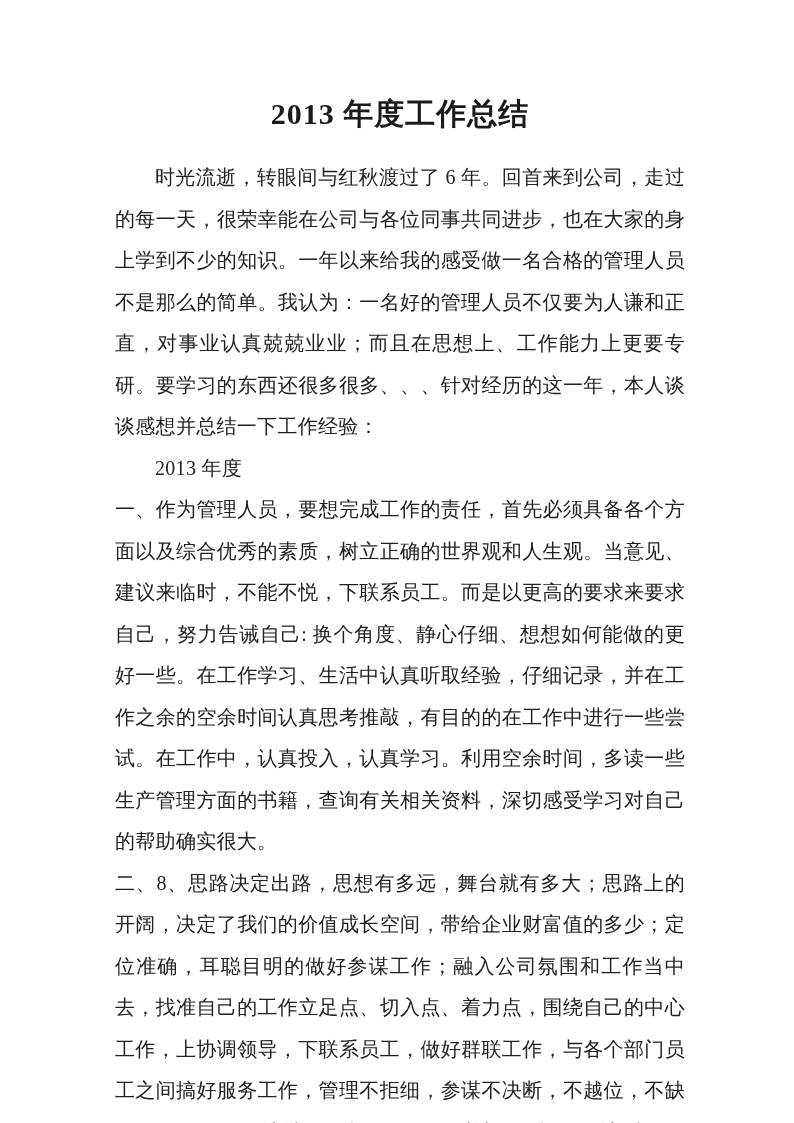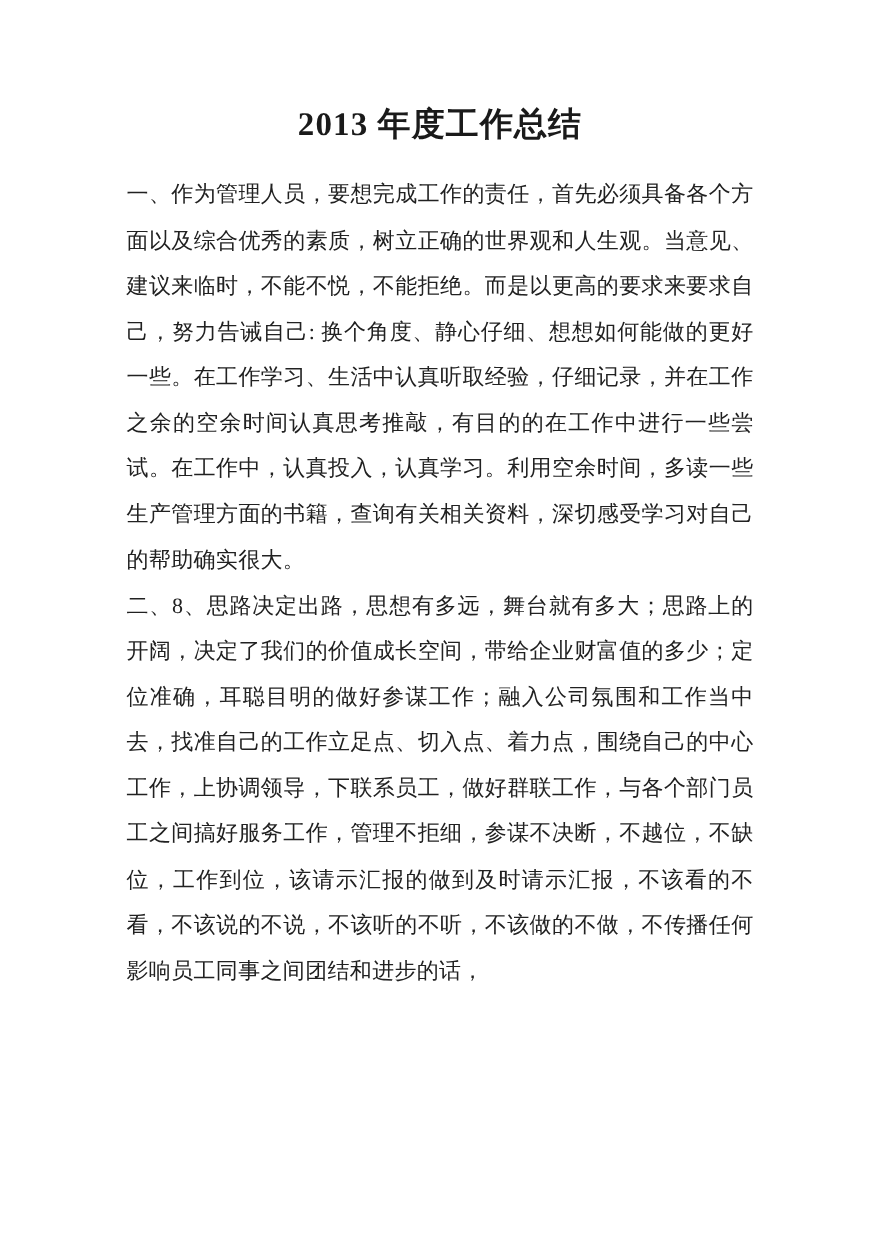--- a/index.html
+++ b/index.html
@@ -45,16 +45,18 @@
   .para.indent {
     text-indent: 2em;
   }
 </style>
 </head>
 <body>
 
 <div class="page">
   <h1 class="doc-title">2013 年度工作总结</h1>
   <div class="doc-body">
-      <p class="para">一、作为管理人员，要想完成工作的责任，首先必须具备各个方面以及综合优秀的素质，树立正确的世界观和人生观。当意见、建议来临时，不能不悦，不能拒绝。而是以更高的要求来要求自己，努力告诫自己: 换个角度、静心仔细、想想如何能做的更好一些。在工作学习、生活中认真听取经验，仔细记录，并在工作之余的空余时间认真思考推敲，有目的的在工作中进行一些尝试。在工作中，认真投入，认真学习。利用空余时间，多读一些生产管理方面的书籍，查询有关相关资料，深切感受学习对自己的帮助确实很大。</p>
+      <p class="para indent">时光流逝，转眼间与红秋渡过了 6 年。回首来到公司，走过的每一天，很荣幸能在公司与各位同事共同进步，也在大家的身上学到不少的知识。一年以来给我的感受做一名合格的管理人员不是那么的简单。我认为：一名好的管理人员不仅要为人谦和正直，对事业认真兢兢业业；而且在思想上、工作能力上更要专研。要学习的东西还很多很多、、、针对经历的这一年，本人谈谈感想并总结一下工作经验：</p>
+      <p class="para indent">2013 年度</p>
+      <p class="para">一、作为管理人员，要想完成工作的责任，首先必须具备各个方面以及综合优秀的素质，树立正确的世界观和人生观。当意见、建议来临时，不能不悦，下联系员工。而是以更高的要求来要求自己，努力告诫自己: 换个角度、静心仔细、想想如何能做的更好一些。在工作学习、生活中认真听取经验，仔细记录，并在工作之余的空余时间认真思考推敲，有目的的在工作中进行一些尝试。在工作中，认真投入，认真学习。利用空余时间，多读一些生产管理方面的书籍，查询有关相关资料，深切感受学习对自己的帮助确实很大。</p>
       <p class="para">二、8、思路决定出路，思想有多远，舞台就有多大；思路上的开阔，决定了我们的价值成长空间，带给企业财富值的多少；定位准确，耳聪目明的做好参谋工作；融入公司氛围和工作当中去，找准自己的工作立足点、切入点、着力点，围绕自己的中心工作，上协调领导，下联系员工，做好群联工作，与各个部门员工之间搞好服务工作，管理不拒细，参谋不决断，不越位，不缺位，工作到位，该请示汇报的做到及时请示汇报，不该看的不看，不该说的不说，不该听的不听，不该做的不做，不传播任何影响员工同事之间团结和进步的话，</p>
     </div>
 </div>
 
 </body></html>

